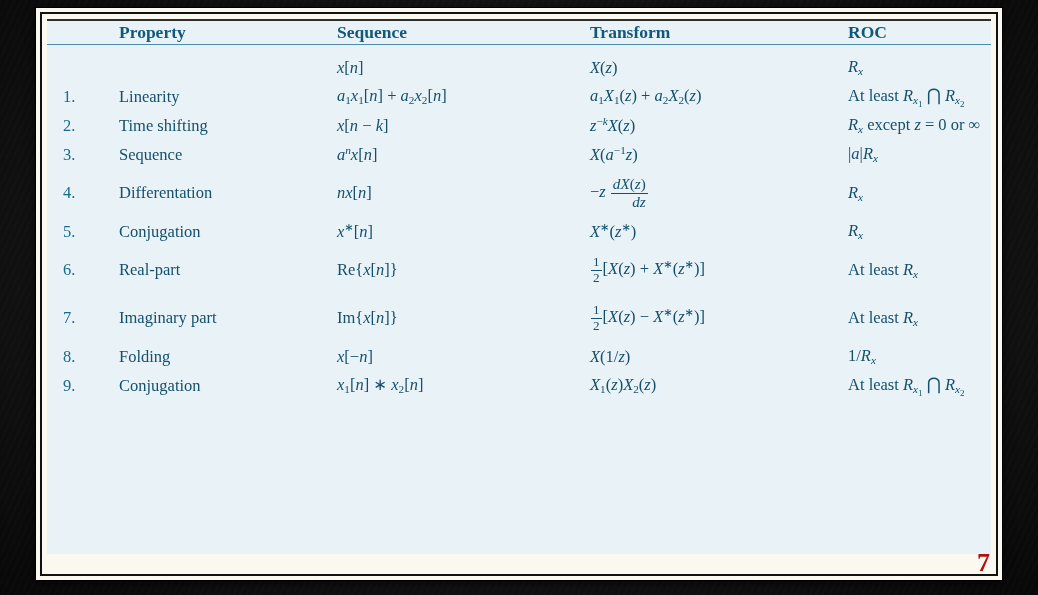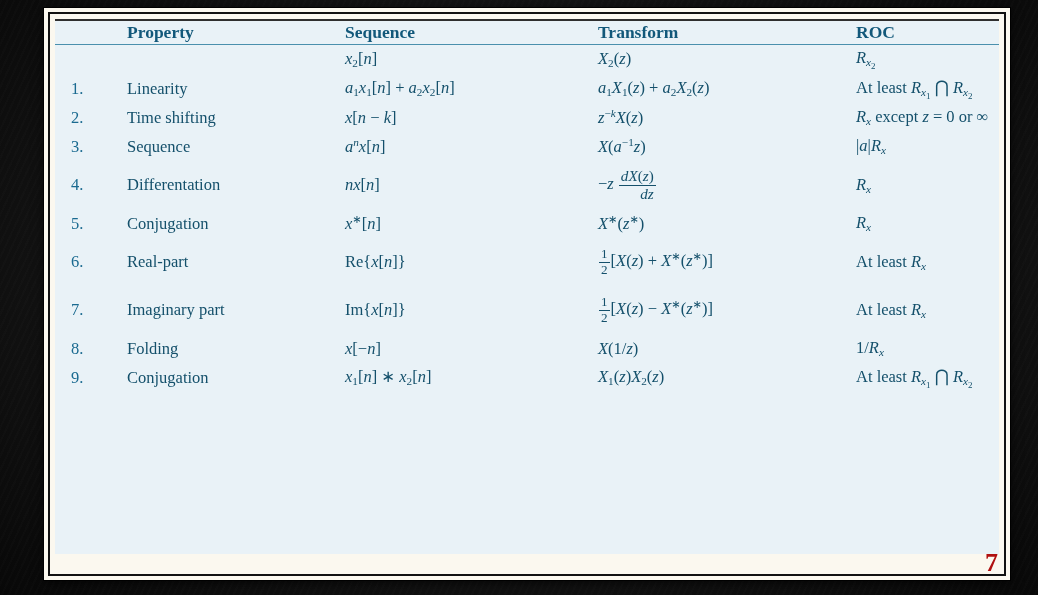--- a/index.html
+++ b/index.html
@@ -27,21 +27,21 @@
     inset: 0;
     background: repeating-linear-gradient(
       115deg,
       rgba(255,255,255,0.012) 0px,
       rgba(255,255,255,0.012) 2px,
       rgba(0,0,0,0) 2px,
       rgba(0,0,0,0) 6px);
   }
   .slide {
     position: absolute;
-    left: 44px;
+    left: 36px;
     top: 8px;
     width: 966px;
     height: 572px;
     background: #fbf8ef;
     box-shadow: 0 0 0 1px #000, 0 2px 10px rgba(0,0,0,0.8);
   }
   .slide-inner {
     position: absolute;
     left: 4px;
     top: 4px;
@@ -145,29 +145,29 @@
           <tr>
             <th class="c-num"></th>
             <th class="c-prop">Property</th>
             <th class="c-seq">Sequence</th>
             <th class="c-tran">Transform</th>
             <th class="c-roc">ROC</th>
           </tr>
         </thead>
         <tbody>
 
-
-
-          <tr>
+          <tr class="r-first">
             <td class="c-num"></td>
             <td class="c-prop"></td>
-            <td class="c-seq"><span class="math"><i class="v">x</i><sub>2</sub>[<i class="v">n</i>]</span></td>
-            <td class="c-tran"><span class="math"><i class="v">X</i><sub>2</sub>(<i class="v">z</i>)</span></td>
-            <td class="c-roc"><span class="math"><i class="v">R</i><sub><i class="v">x</i><sub>2</sub></sub></span></td>
-          </tr>
+            <td class="c-seq"><span class="math"><i class="v">x</i>[<i class="v">n</i>]</span></td>
+            <td class="c-tran"><span class="math"><i class="v">X</i>(<i class="v">z</i>)</span></td>
+            <td class="c-roc"><span class="math"><i class="v">R</i><sub><i class="v">x</i></sub></span></td>
+          </tr>
+
+
 
           <tr>
             <td class="c-num">1.</td>
             <td class="c-prop">Linearity</td>
             <td class="c-seq"><span class="math"><i class="v">a</i><sub>1</sub><i class="v">x</i><sub>1</sub>[<i class="v">n</i>] + <i class="v">a</i><sub>2</sub><i class="v">x</i><sub>2</sub>[<i class="v">n</i>]</span></td>
             <td class="c-tran"><span class="math"><i class="v">a</i><sub>1</sub><i class="v">X</i><sub>1</sub>(<i class="v">z</i>) + <i class="v">a</i><sub>2</sub><i class="v">X</i><sub>2</sub>(<i class="v">z</i>)</span></td>
             <td class="c-roc"><span class="math">At least <i class="v">R</i><sub><i class="v">x</i><sub>1</sub></sub> <span class="cap">⋂</span> <i class="v">R</i><sub><i class="v">x</i><sub>2</sub></sub></span></td>
           </tr>
 
           <tr>

